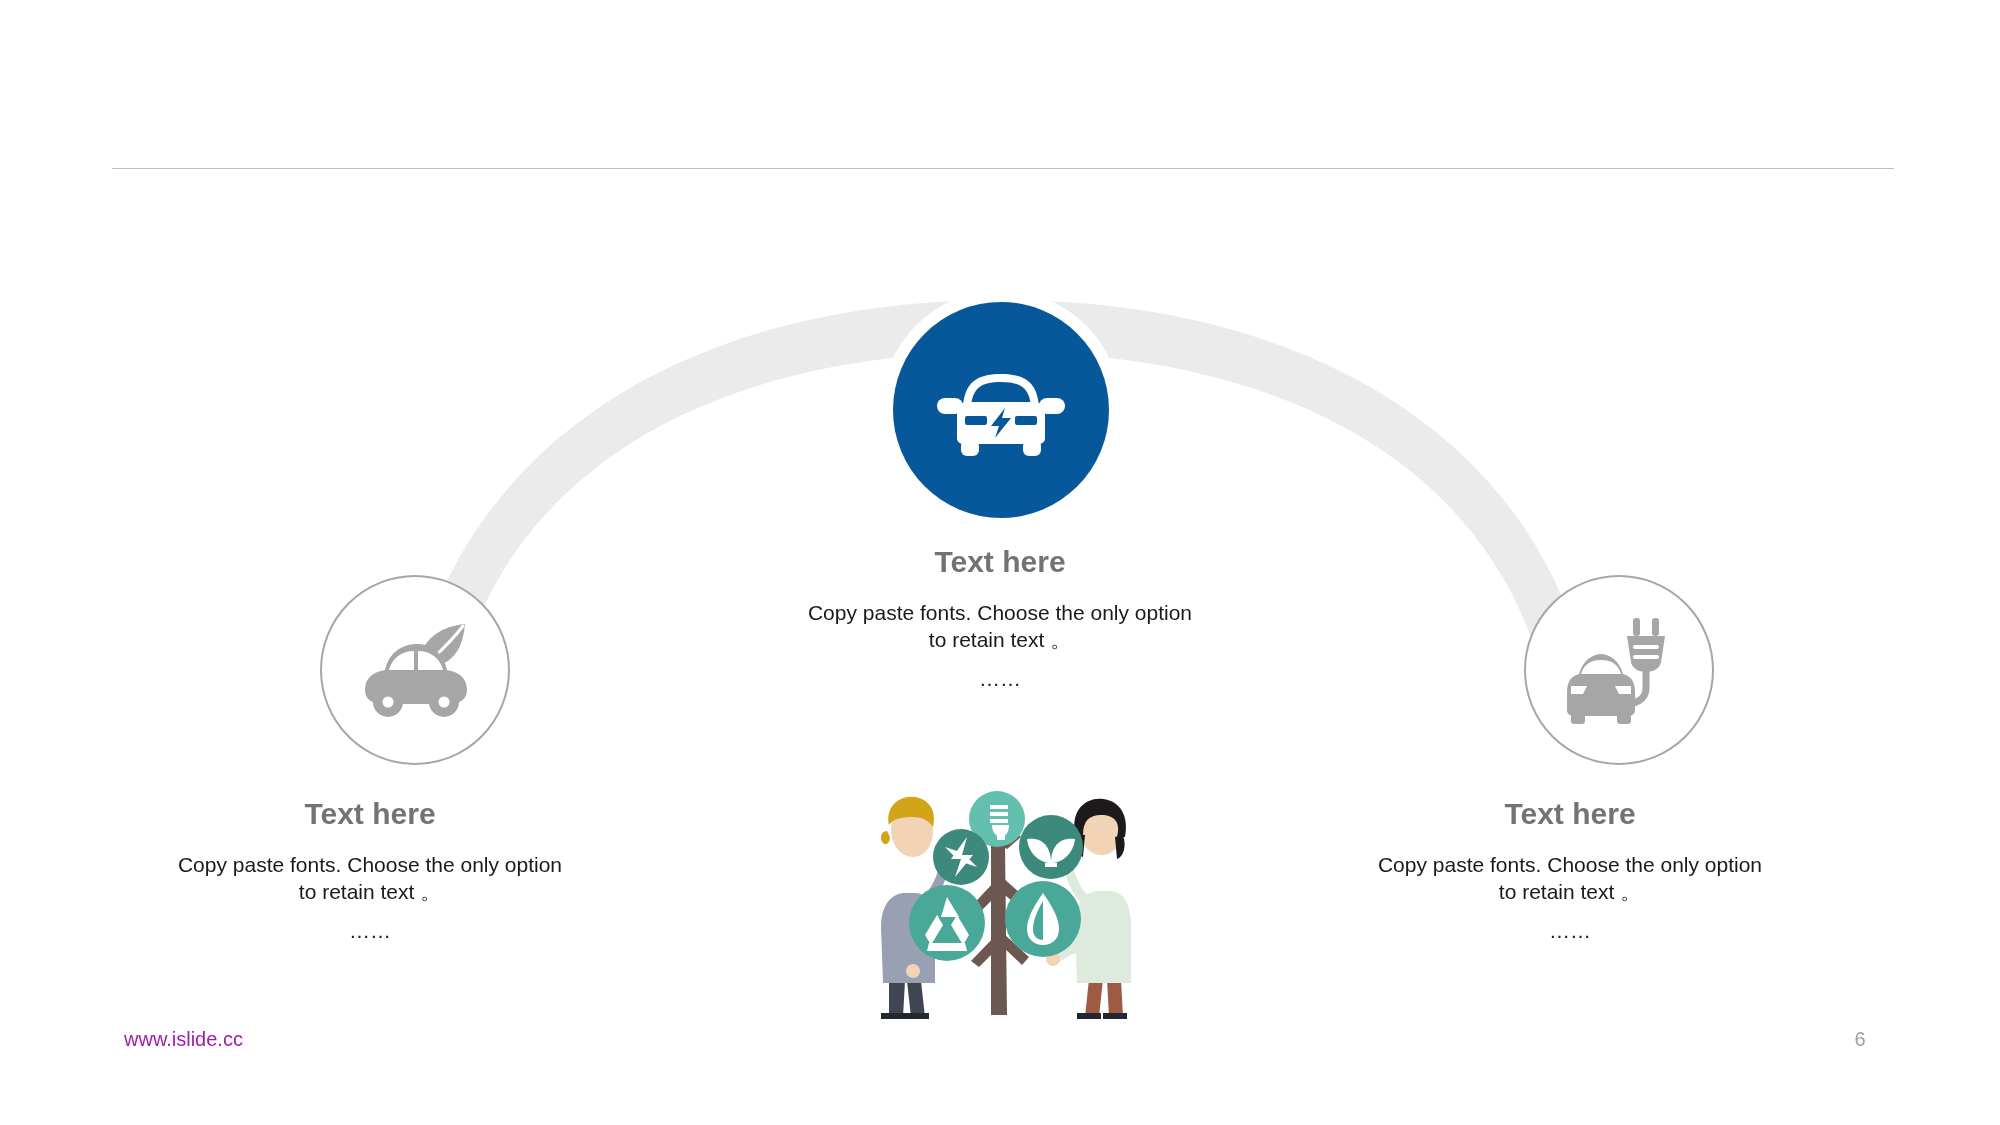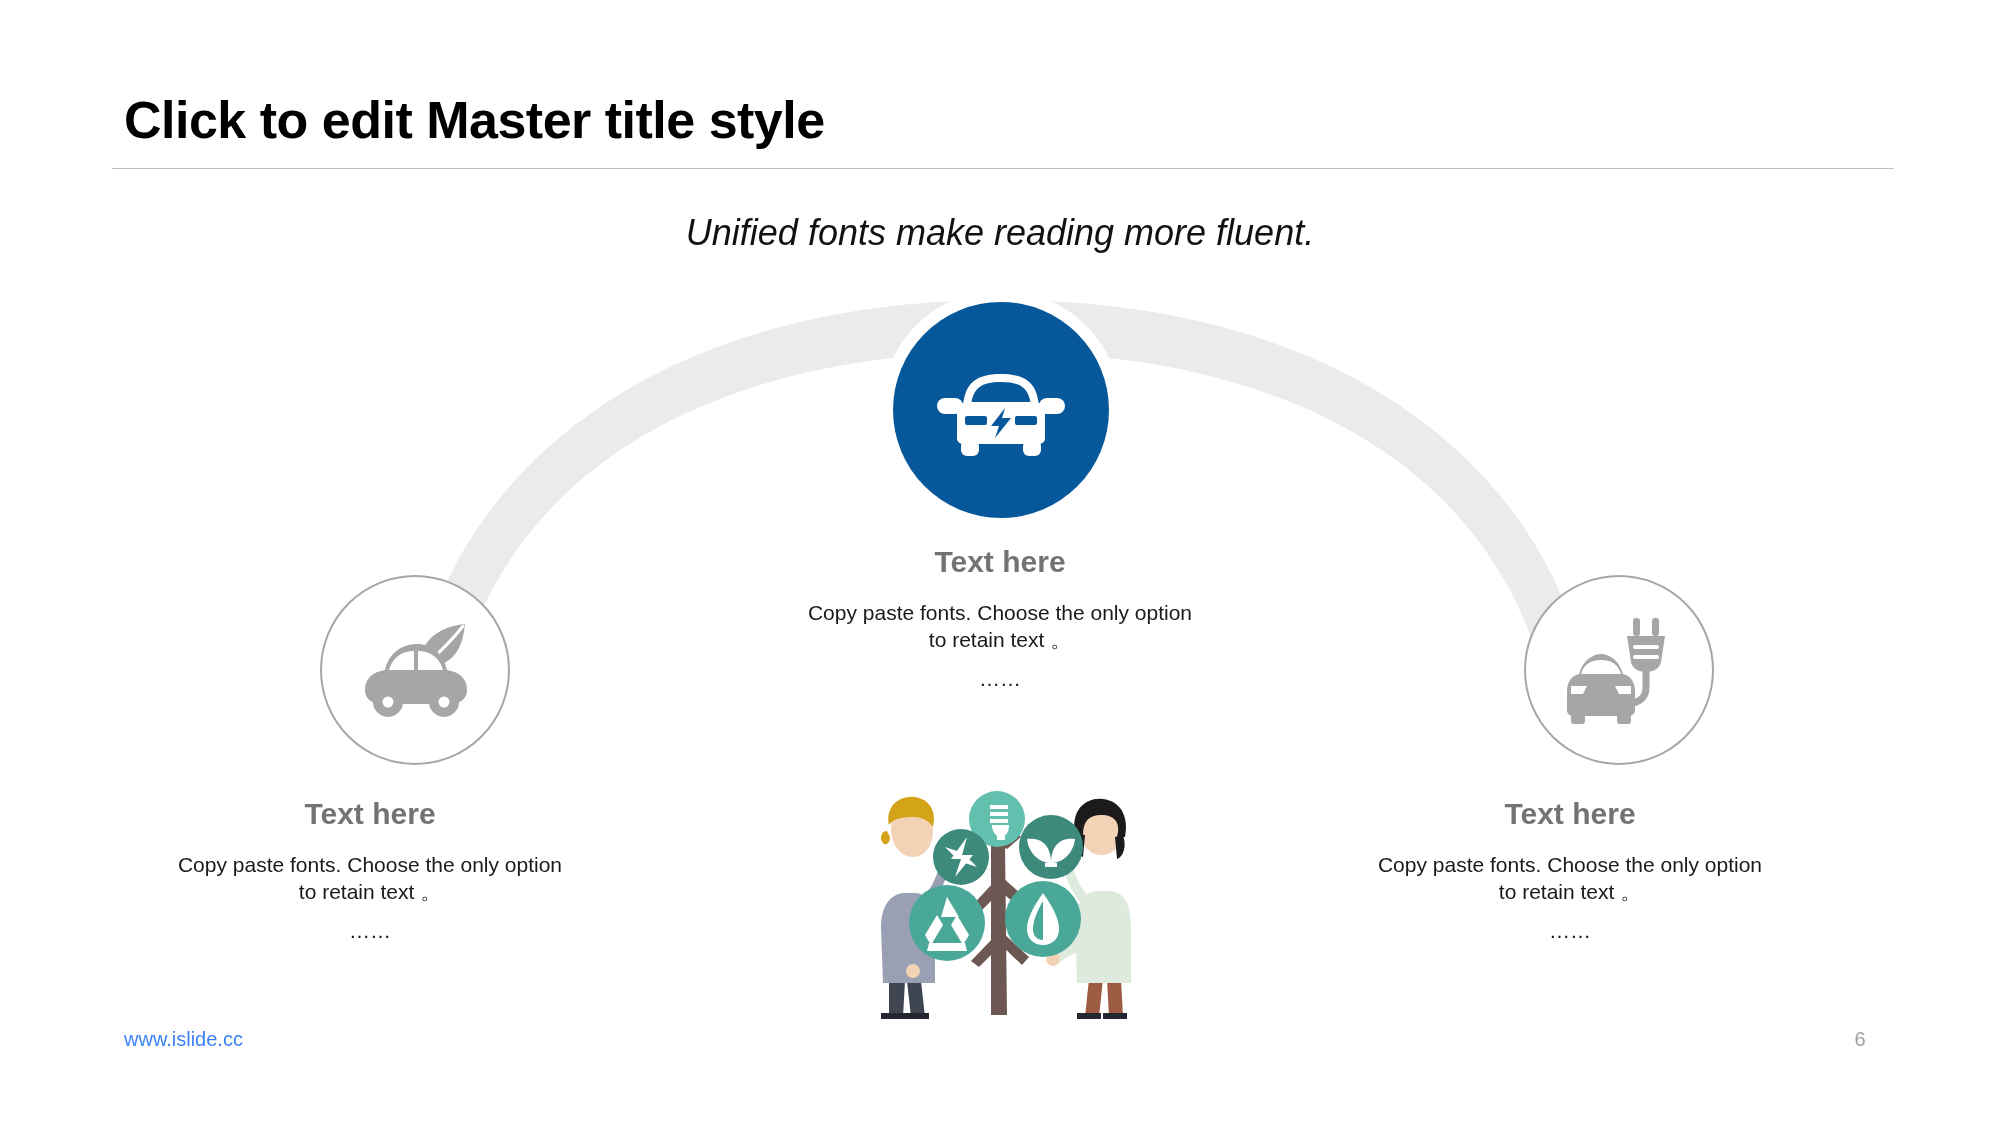--- a/index.html
+++ b/index.html
@@ -144,41 +144,39 @@
     width: 310px;
     height: 235px;
   }
 
   
   #footer-url {
     position: absolute;
     left: 124px;
     top: 1028px;
     font-size: 20px;
-    color: #3b82f6;
+    color: #a21caf;
   }
   #footer-page {
     position: absolute;
     left: 1830px;
     top: 1028px;
     width: 60px;
     text-align: center;
     font-size: 20px;
     color: #a0a0a0;
   }
 </style>
 </head>
 <body>
 
 <div id="slide">
 
-  <div id="slide-title">Click to edit Master title style</div>
   <div id="title-rule"></div>
 
-  <div id="subtitle">Unified fonts make reading more fluent.</div>
 
   <svg id="arc-layer" viewBox="0 0 2000 1125" width="2000" height="1125">
 
     <path d="M 415 672
              C 470 440, 690 300, 1001 300
              C 1312 300, 1532 440, 1587 672
              L 1542 672
              C 1488 470, 1290 352, 1001 352
              C 712 352, 514 470, 460 672
              Z" fill="#ebebeb"></path>

